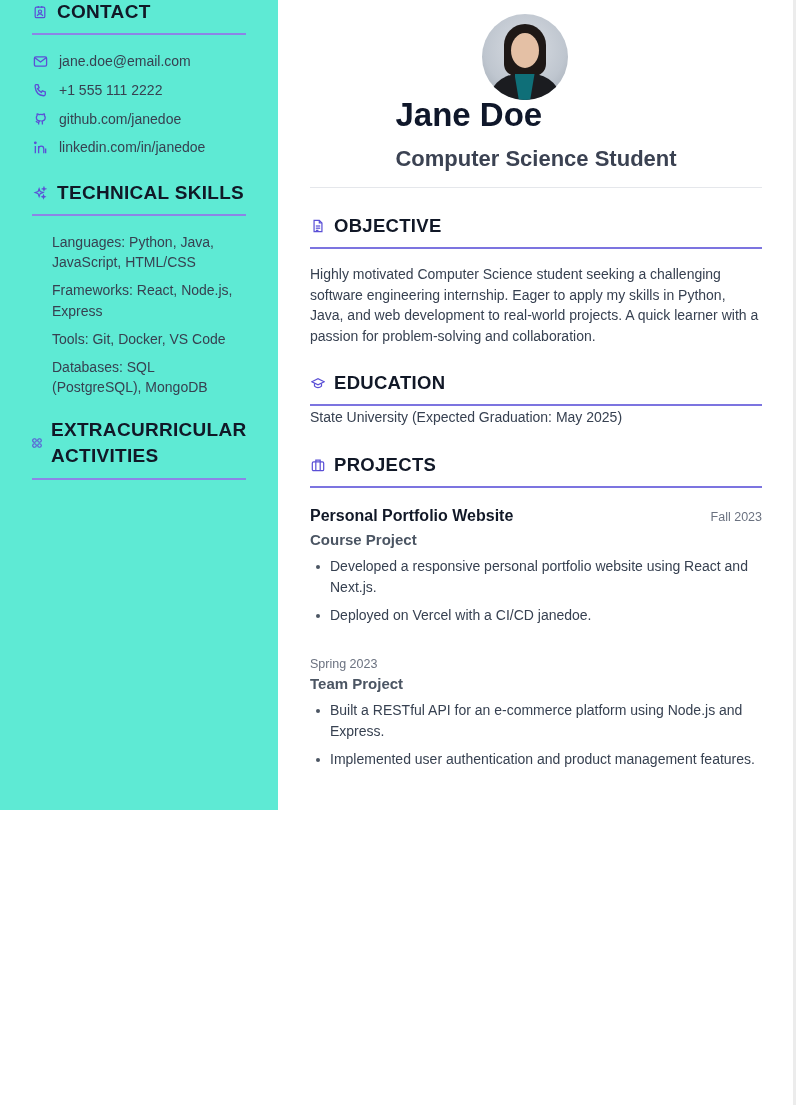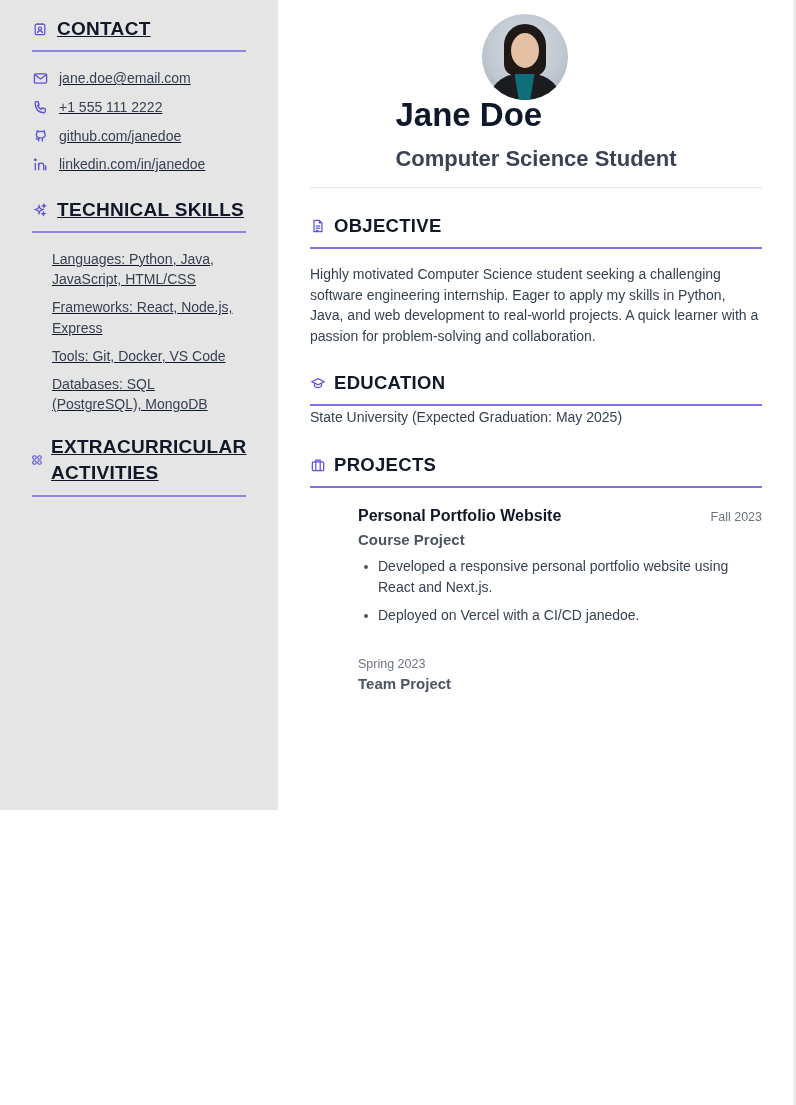--- a/index.html
+++ b/index.html
@@ -3,23 +3,22 @@
   <meta charset="utf-8">
   <style>
     * { margin: 0; padding: 0; box-sizing: border-box; }
     html, body {
       width: 796px; height: 1105px; background: #ffffff;
       font-family: "Liberation Sans", "DejaVu Sans", sans-serif;
       color: #111827; overflow: hidden; position: relative;
     }
     .page { position: absolute; left: 0; top: 0; width: 793px; height: 810px; display: flex; }
     .sidebar {
-      width: 278px; height: 810px; background: #e5e5e5;
-      padding: 17px 32px 0 32px;
-      text-decoration: underline;
+      width: 278px; height: 810px; background: #5eead4;
+      padding: 0 32px 0 32px;
     }
     .main { flex: 1; padding: 14px 31px 0 32px; }
     .scrollbar-track {
       position: absolute; right: 0; top: 0; width: 3px; height: 1105px; background: #ececec;
     }
 
     
     .s-heading { display: flex; align-items: center; border-bottom: 2px solid #8c85e6; padding-bottom: 9px; }
     .s-heading .ico { width: 16px; height: 16px; margin-right: 9px; color: #5b50d6; display: flex; align-items: center; justify-content: center; }
     .s-heading .ico svg { width: 14px; height: 14px; }
@@ -57,21 +56,21 @@
     .m-heading { display: flex; align-items: center; border-bottom: 2px solid #7c74e0; padding-bottom: 9px; }
     .m-heading .ico { width: 16px; height: 16px; margin-right: 8px; color: #5b50d6; display: flex; align-items: center; justify-content: center; }
     .m-heading .ico svg { width: 14px; height: 14px; }
     .m-heading h2 { font-size: 18.5px; font-weight: 700; color: #111827; letter-spacing: 0.3px; line-height: 24px; }
 
     .objective-text { margin-top: 15px; font-size: 14px; line-height: 20.5px; color: #374151; }
 
     .edu-degree { margin-top: 16px; font-size: 13.5px; font-weight: 700; color: #374151; line-height: 21px; }
     .edu-school { font-size: 14px; color: #374151; line-height: 22px; }
 
-    .project { margin-top: 17px; margin-left: 48px; }
+    .project { margin-top: 17px; }
     .project + .project { margin-top: 32px; }
     .proj-row { display: flex; justify-content: space-between; align-items: baseline; }
     .proj-name { font-size: 16px; font-weight: 700; color: #111827; line-height: 22px; }
     .proj-date { font-size: 12.5px; color: #6b7280; }
     .proj-type { font-size: 15px; font-weight: 700; color: #4b5563; margin-top: 3px; line-height: 20px; }
     .proj-bullets { list-style: none; margin-top: 6px; }
     .proj-bullets li { position: relative; padding-left: 20px; font-size: 14px; color: #374151; line-height: 20.5px; margin-bottom: 7.5px; }
     .proj-bullets li::before { content: ""; position: absolute; left: 6px; top: 9px; width: 4px; height: 4px; border-radius: 50%; background: #4b5563; }
   </style>
 </head>
@@ -235,18 +234,22 @@
           <li>Developed a responsive personal portfolio website using React and Next.js.</li>
           <li>Deployed on Vercel with a CI/CD janedoe.</li>
         </ul>
       </article>
 
       <article class="project">
         <div class="proj-row">
           <span class="proj-date">Spring 2023</span>
         </div>
         <div class="proj-type">Team Project</div>
+        <ul class="proj-bullets">
+          <li>Built a RESTful API for an e-commerce platform using Node.js and Express.</li>
+          <li>Implemented user authentication and product management features.</li>
+        </ul>
       </article>
     </section>
   </main>
 </div>
 
 <div class="scrollbar-track"></div>
 
 </body></html>

